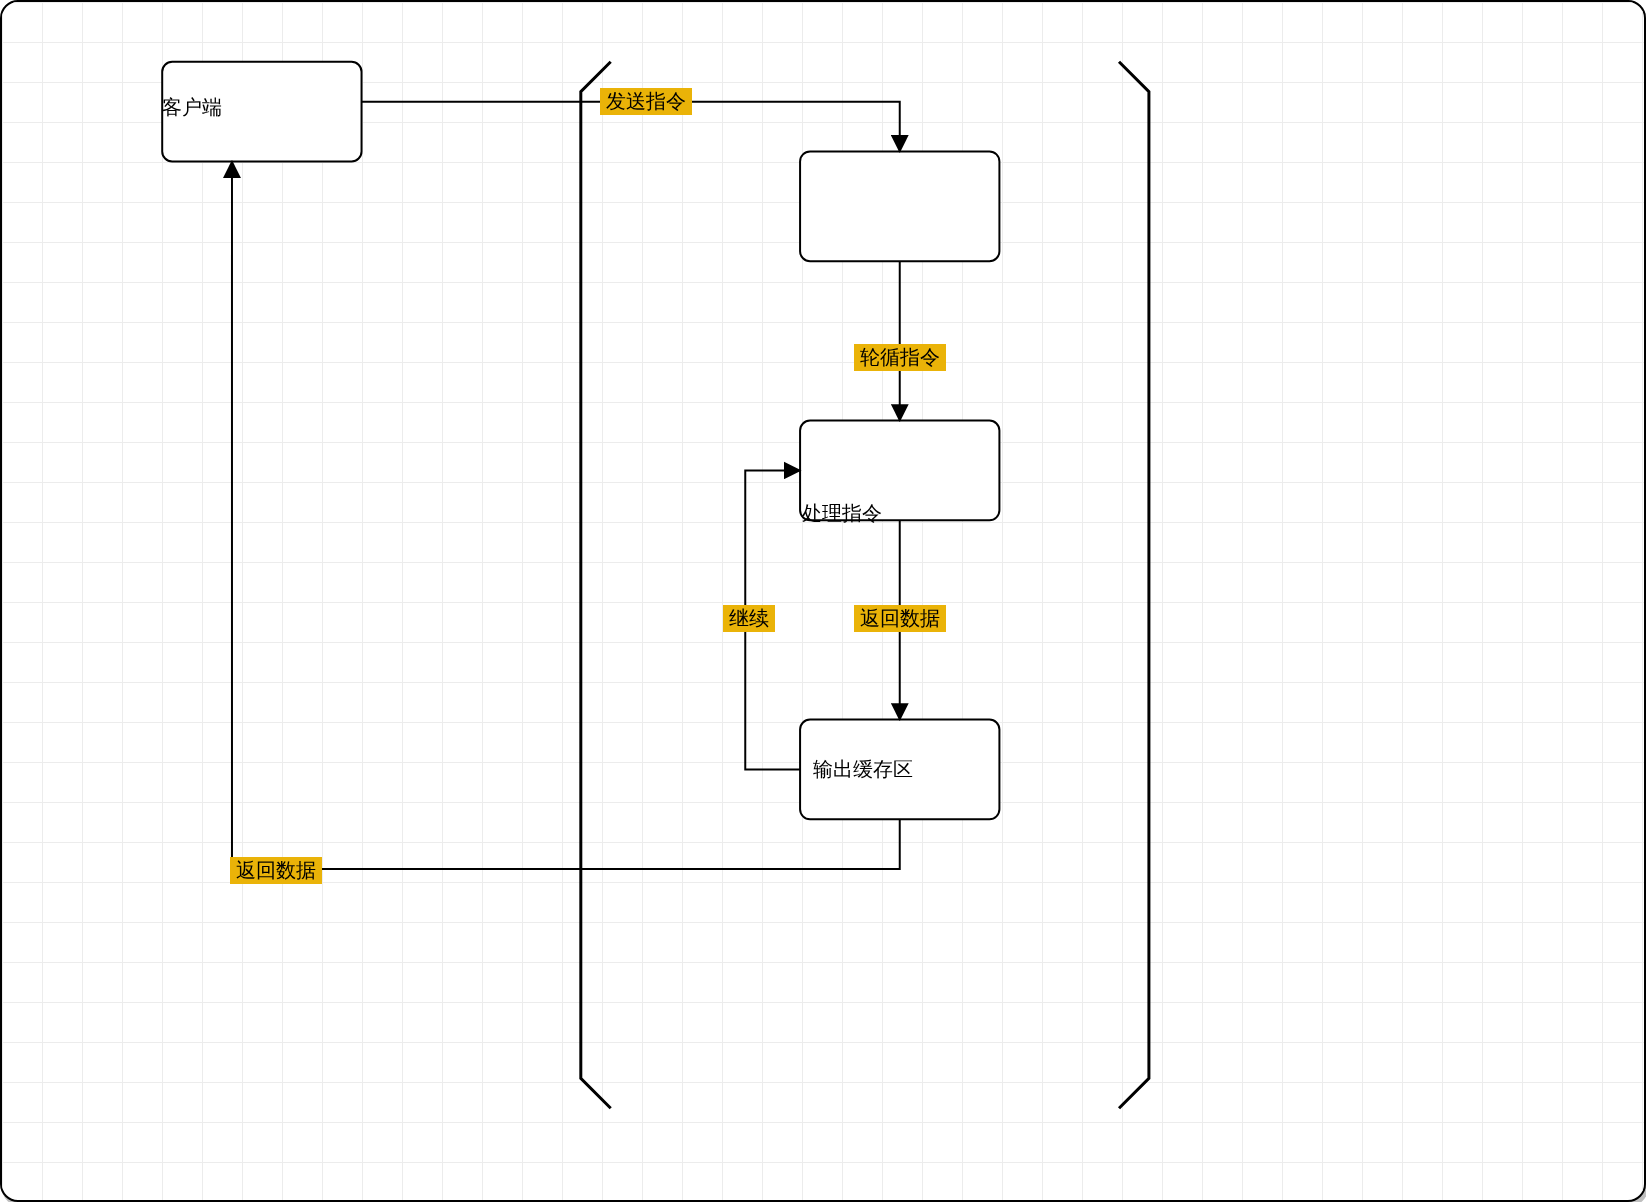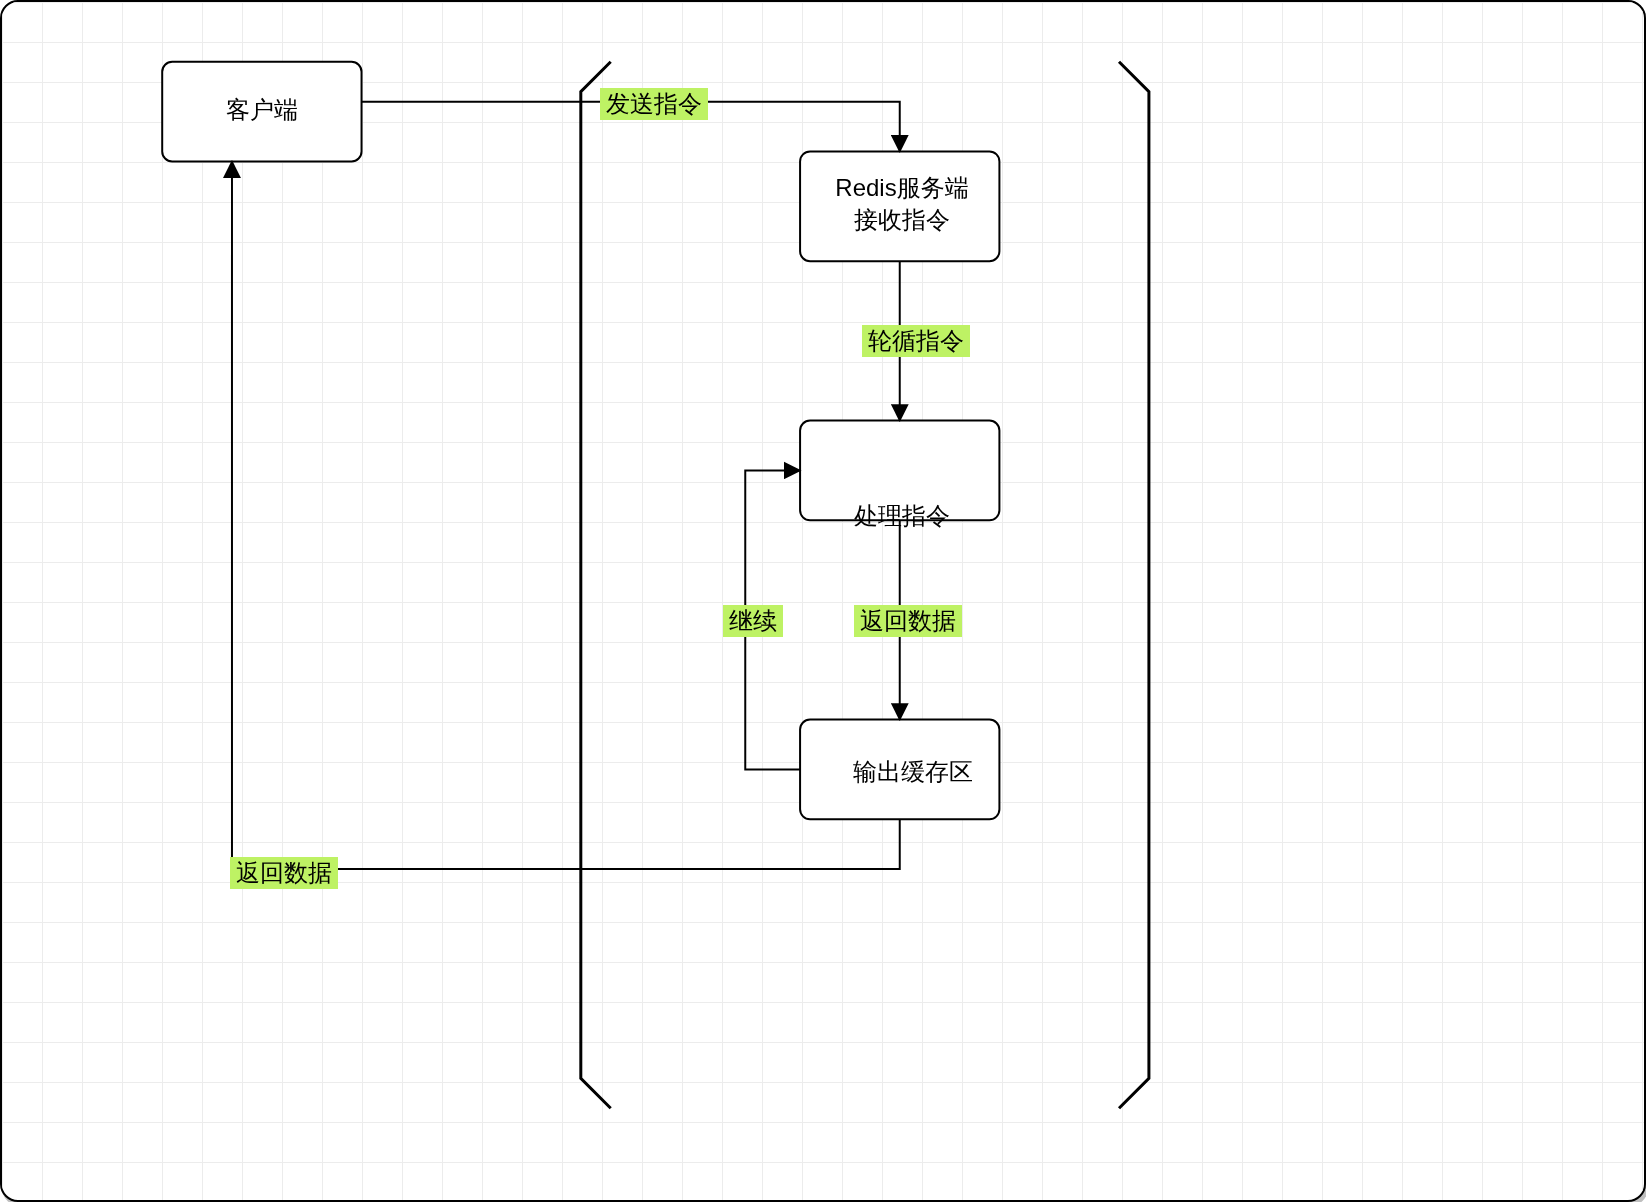--- a/index.html
+++ b/index.html
@@ -47,30 +47,30 @@
     stroke: #000;
     stroke-width: 2;
   }
   .bracket {
     fill: none;
     stroke: #000;
     stroke-width: 3;
   }
   .label {
     position: absolute;
-    font-size: 24px;
+    font-size: 20px;
     color: #000;
     line-height: 1.35;
-    text-align: center;
+    text-align: left;
     white-space: pre;
     background: transparent;
     pointer-events: none;
   }
   .edge-label {
-    background: #bef264;
+    background: #eab308;
     padding: 0 6px;
   }
 </style>
 </head>
 <body>
 
 <div class="canvas">
   <div class="grid"></div>
 
   <svg class="diagram" viewBox="0 0 1646 1202">
@@ -93,23 +93,21 @@
     <path class="edge" d="M 900 260 L 900 420" marker-end="url(#arrow)"></path>
 
     <path class="edge" d="M 900 520 L 900 720" marker-end="url(#arrow)"></path>
 
     <path class="edge" d="M 800 770 L 745 770 L 745 470 L 800 470" marker-end="url(#arrow)"></path>
 
     <path class="edge" d="M 900 820 L 900 870 L 230 870 L 230 160" marker-end="url(#arrow)"></path>
   </svg>
 
   <div class="label" style="left:160px; top:92px; width:200px;">客户端</div>
-  <div class="label" style="left:800px; top:170px; width:200px;">Redis服务端
-接收指令</div>
   <div class="label" style="left:800px; top:454px; width:200px;margin-top:44px;">处理指令</div>
   <div class="label" style="left:800px; top:754px; width:200px;padding-left:11px;">输出缓存区</div>
 
   <div class="label edge-label" style="left:598px; top:86px;">发送指令</div>
-  <div class="label edge-label" style="left:852px; top:323px;margin-left:8px;">轮循指令</div>
+  <div class="label edge-label" style="left:852px; top:342px;">轮循指令</div>
   <div class="label edge-label" style="left:852px; top:603px;">返回数据</div>
   <div class="label edge-label" style="left:721px; top:603px;">继续</div>
   <div class="label edge-label" style="left:228px; top:855px;">返回数据</div>
 </div>
 
 </body></html>

